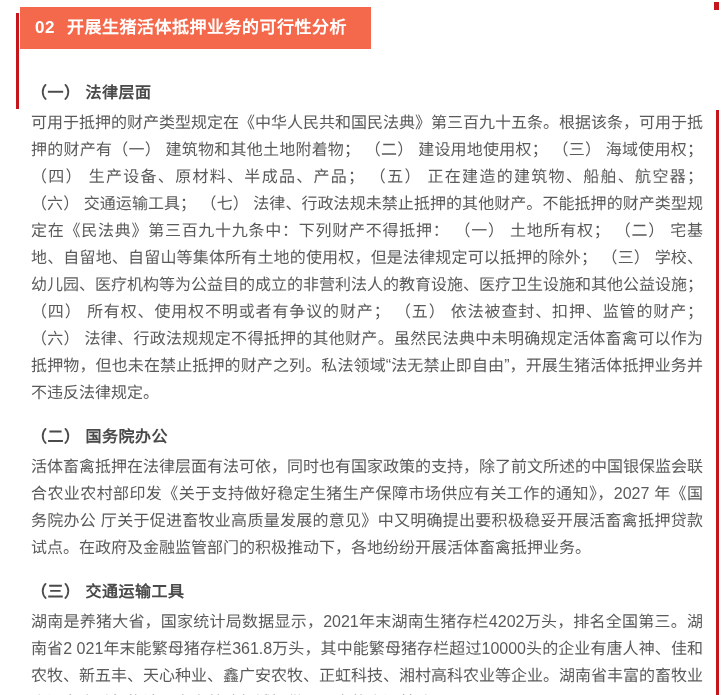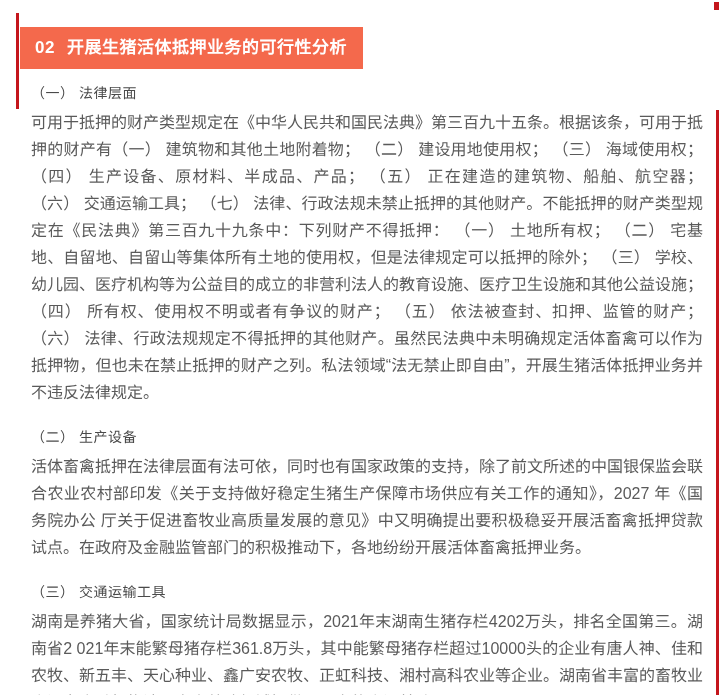--- a/index.html
+++ b/index.html
@@ -31,41 +31,41 @@
     background: var(--line);
   }
   .corner-tick {
     position: absolute;
     left: 714px; top: 2px;
     width: 5px; height: 8px;
     background: var(--line);
   }
   .banner {
     display: inline-block;
-    margin: 27px 0 0 20px;
+    margin: 7px 0 0 20px;
     background: var(--accent);
     color: #ffffff;
     font-weight: bold;
     font-size: 17px;
     line-height: 42px;
     height: 42px;
-    padding: 0 16px 0 15px;
+    padding: 0 24px 0 15px;
     letter-spacing: 0.5px;
     white-space: nowrap;
   }
   .banner .num { margin-right: 12px; }
   .content {
     position: absolute;
     left: 31px; top: 82px;
     width: 672px;
   }
   .section { margin-bottom: 20px; }
   .section-heading {
-    font-size: 14px;
-    font-weight: normal;
+    font-size: 16px;
+    font-weight: bold;
     color: var(--heading);
     line-height: 22px;
     margin-bottom: 5px;
     letter-spacing: 0.5px;
   }
   .section-body {
     font-size: 16px;
     color: var(--body);
     line-height: 27px;
     text-align: justify;
@@ -87,21 +87,21 @@
   </div>
 
   <div class="content">
 
     <div class="section">
       <div class="section-heading">（一） 法律层面</div>
       <div class="section-body">可用于抵押的财产类型规定在《中华人民共和国民法典》第三百九十五条。根据该条，可用于抵押的财产有（一） 建筑物和其他土地附着物； （二） 建设用地使用权； （三） 海域使用权； （四） 生产设备、原材料、半成品、产品； （五） 正在建造的建筑物、船舶、航空器； （六） 交通运输工具； （七） 法律、行政法规未禁止抵押的其他财产。不能抵押的财产类型规定在《民法典》第三百九十九条中：下列财产不得抵押： （一） 土地所有权； （二） 宅基地、自留地、自留山等集体所有土地的使用权，但是法律规定可以抵押的除外； （三） 学校、幼儿园、医疗机构等为公益目的成立的非营利法人的教育设施、医疗卫生设施和其他公益设施； （四） 所有权、使用权不明或者有争议的财产； （五） 依法被查封、扣押、监管的财产； （六） 法律、行政法规规定不得抵押的其他财产。虽然民法典中未明确规定活体畜禽可以作为抵押物，但也未在禁止抵押的财产之列。私法领域“法无禁止即自由”，开展生猪活体抵押业务并不违反法律规定。</div>
     </div>
 
     <div class="section">
-      <div class="section-heading">（二） 生产设备</div>
+      <div class="section-heading">（二） 国务院办公</div>
       <div class="section-body">活体畜禽抵押在法律层面有法可依，同时也有国家政策的支持，除了前文所述的中国银保监会联合农业农村部印发《关于支持做好稳定生猪生产保障市场供应有关工作的通知》，2027 年《国务院办公 厅关于促进畜牧业高质量发展的意见》中又明确提出要积极稳妥开展活畜禽抵押贷款试点。在政府及金融监管部门的积极推动下，各地纷纷开展活体畜禽抵押业务。</div>
     </div>
 
     <div class="section">
       <div class="section-heading">（三） 交通运输工具</div>
       <div class="section-body">湖南是养猪大省，国家统计局数据显示，2021年末湖南生猪存栏4202万头，排名全国第三。湖南省2 021年末能繁母猪存栏361.8万头，其中能繁母猪存栏超过10000头的企业有唐人神、佳和农牧、新五丰、天心种业、鑫广安农牧、正虹科技、湘村高科农业等企业。湖南省丰富的畜牧业资源为金融机构涉足畜禽养殖领域提供了坚实的资源基础。</div>
     </div>
 
   </div>
 </div>

